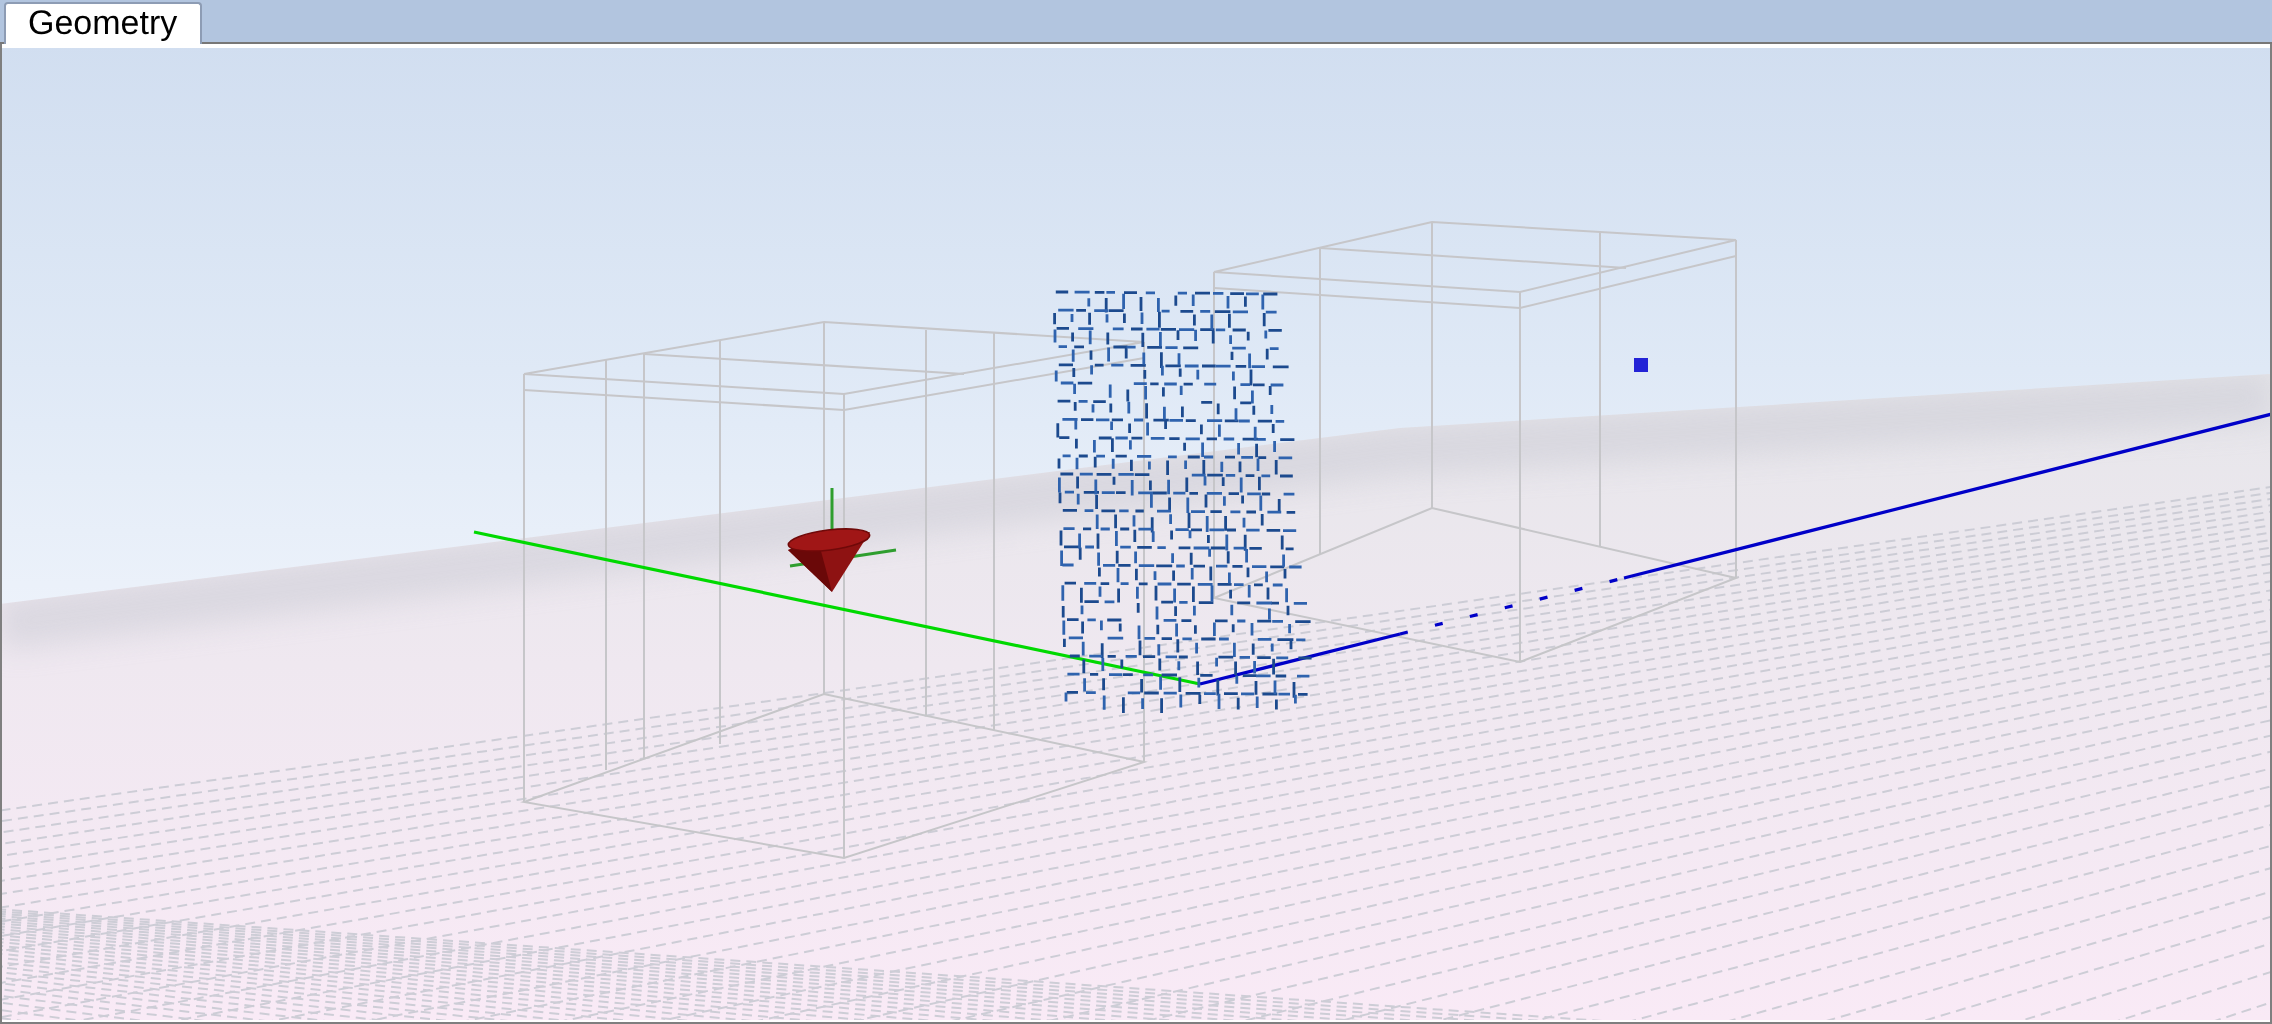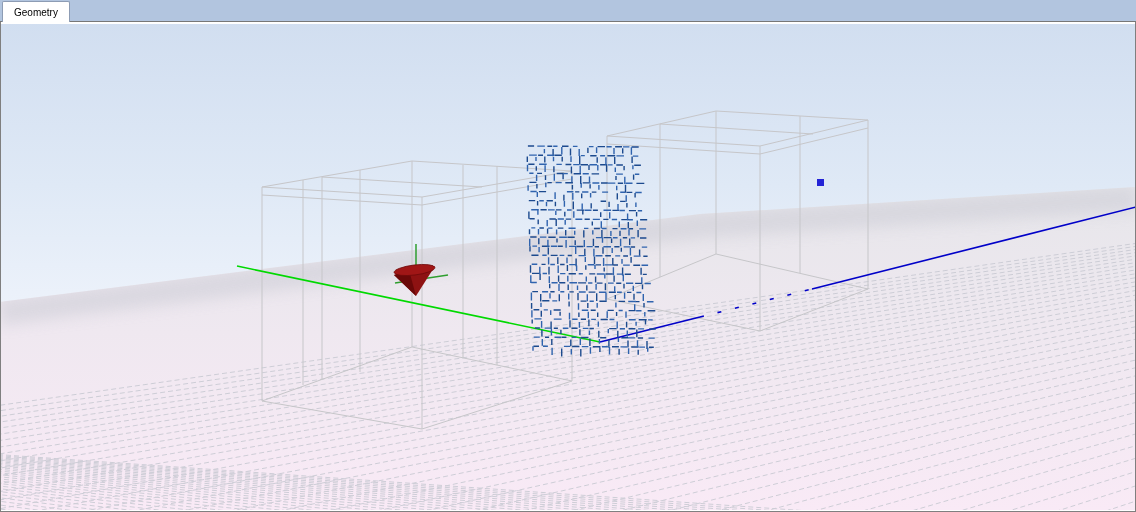--- a/index.html
+++ b/index.html
@@ -1,19 +1,19 @@
 <!DOCTYPE html>
 <html><head>
 <meta charset="utf-8">
 <style>
   html,body{margin:0;padding:0;background:#ffffff;font-family:"Liberation Sans",sans-serif;}
   #app{position:relative;width:1136px;height:512px;overflow:hidden;background:#ffffff;}
   
   .tabbar{position:absolute;top:0;left:0;width:1136px;height:22px;background:#b2c5df;border-bottom:1px solid #777777;box-sizing:border-box;}
-  .tab{position:absolute;top:1px;left:2px;height:21px;background:#ffffff;border:1px solid #8d9cb4;border-bottom:none;border-radius:2px 2px 0 0;padding:0 11px;display:flex;align-items:center;font-size:10px;color:#000000;box-sizing:border-box;}
+  .tab{position:absolute;top:1px;left:2px;height:21px;background:#ffffff;border:1px solid #8d9cb4;border-bottom:none;border-radius:2px 2px 0 0;padding:0 11px;display:flex;align-items:center;font-size:17px;color:#000000;box-sizing:border-box;}
   
   .viewport{position:absolute;top:22px;left:0;width:1136px;height:490px;border:1px solid #7f7f7f;border-top:none;box-sizing:border-box;background:#ffffff;}
   .vp-inner{position:absolute;top:2px;left:0;width:1134px;height:486px;overflow:hidden;}
   svg{display:block;}
 </style>
 </head>
 <body>
 
 <div id="app">
 

